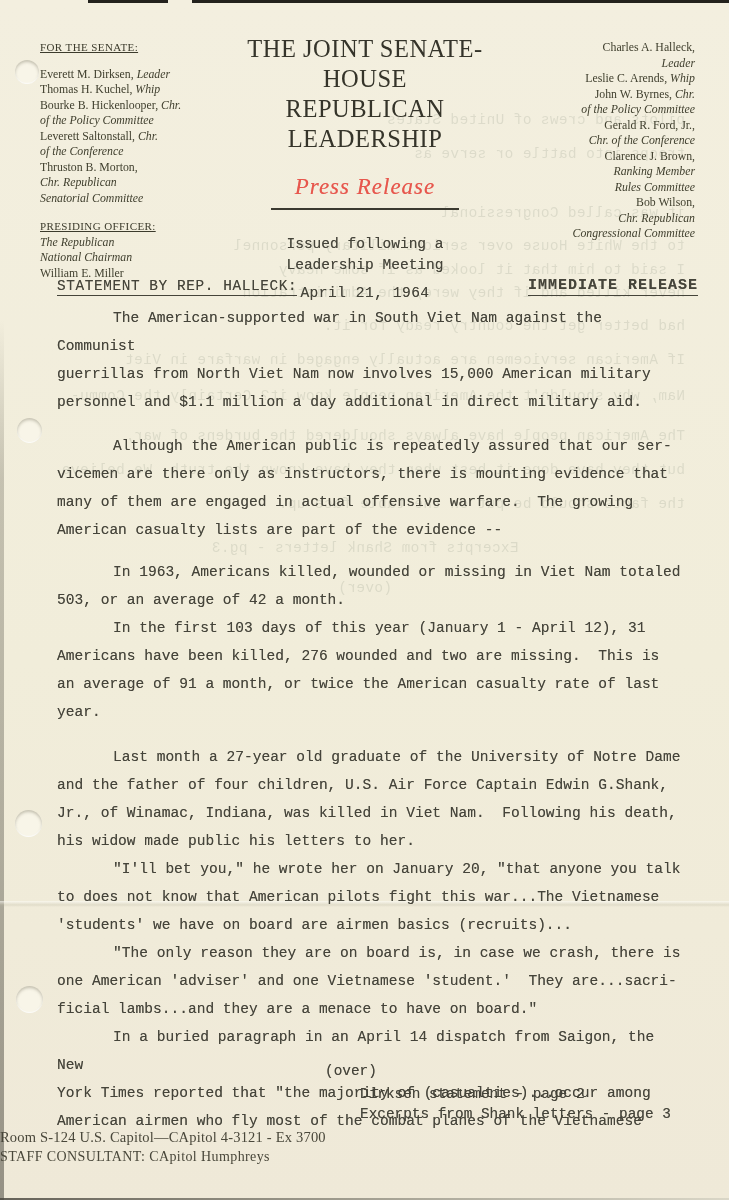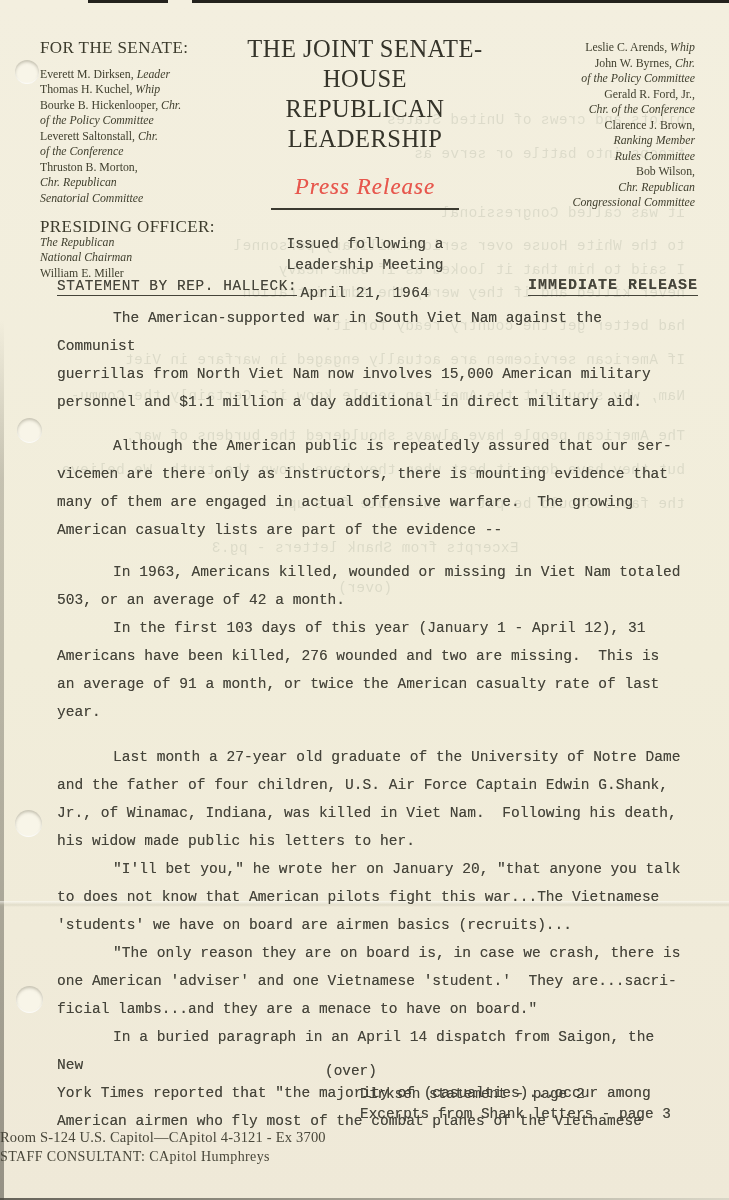--- a/index.html
+++ b/index.html
@@ -23,21 +23,21 @@
   .hole.h2{left:17px;top:418px;width:25px;height:25px;}
   .hole.h3{left:15px;top:810px;width:27px;height:27px;}
   .hole.h4{left:16px;top:986px;width:27px;height:27px;}
 
   
   .mono{font-family:"Liberation Mono","DejaVu Sans Mono",monospace;color:#45443a;
     text-shadow:0 0 .5px rgba(69,68,58,.55);}
 
   
   .col{position:absolute;top:40px;font-size:11.8px;line-height:15.5px;color:#41402f;}
-  .col .col-heading{font-size:17px;letter-spacing:.4px;margin-bottom:11px;color:#3c3b2c;}
+  .col .col-heading{font-size:11px;letter-spacing:.4px;margin-bottom:11px;color:#3c3b2c;text-decoration:underline;}
   .senate-col{left:40px;width:186px;text-align:left;}
   .house-col{right:34px;width:198px;text-align:right;}
   .house-col .col-heading{white-space:pre-line;margin-bottom:8px;}
   .member{margin:0;}
   .member i{white-space:pre-line;}
   .presiding{margin-top:13px;}
   .presiding .p-role{font-style:italic;white-space:pre-line;}
 
   
   .masthead{position:absolute;left:212px;top:34px;width:306px;text-align:center;}
@@ -136,20 +136,22 @@
       <div class="issued-inner">
         <div>Issued following a</div>
         <div>Leadership Meeting</div>
       </div>
       <div class="date-line">April 21, 1964</div>
     </div>
   </div>
 
   <div class="col house-col">
     <div id="house-members">
+        <div class="member"><span>Charles A. Halleck,</span> <i>
+Leader</i></div>
         <div class="member"><span>Leslie C. Arends,</span> <i>Whip</i></div>
         <div class="member"><span>John W. Byrnes,</span> <i>Chr.
 of the Policy Committee</i></div>
         <div class="member"><span>Gerald R. Ford, Jr.,</span> <i>
 Chr. of the Conference</i></div>
         <div class="member"><span>Clarence J. Brown,</span> <i>
 Ranking Member
 Rules Committee</i></div>
         <div class="member"><span>Bob Wilson,</span> <i>
 Chr. Republican

